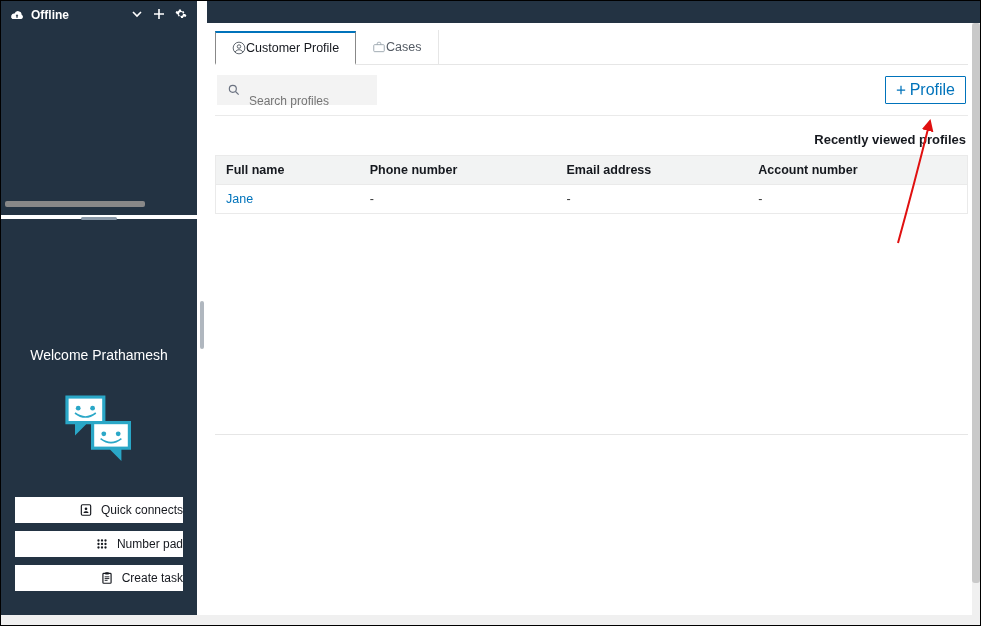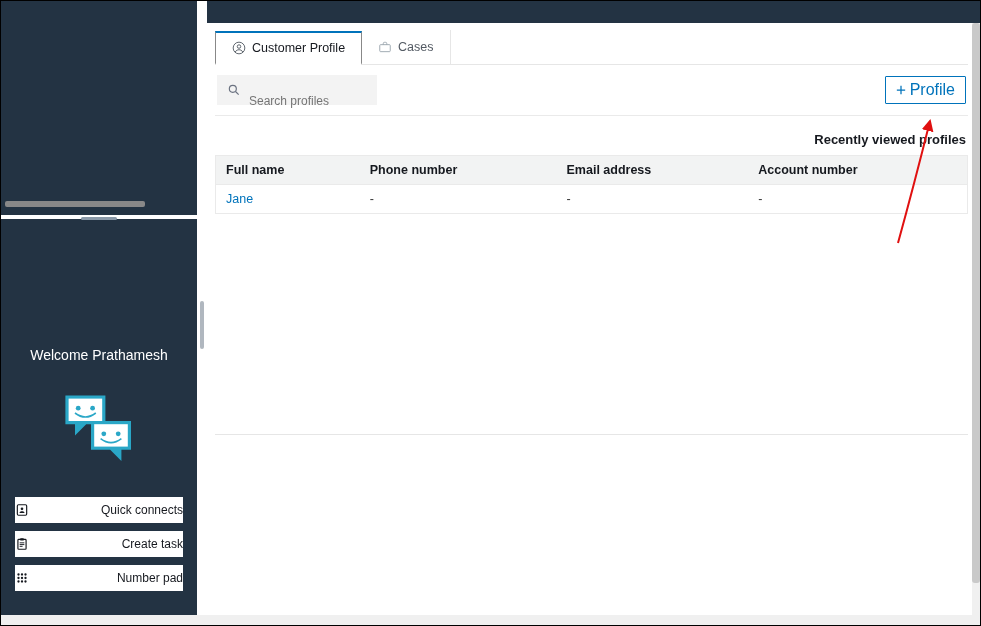--- a/index.html
+++ b/index.html
@@ -108,21 +108,21 @@
   }
   .sidebar-btn {
     background: #fff;
     border: none;
     height: 26px;
     font-size: 12px;
     font-weight: 500;
     cursor: pointer;
     display: flex;
     align-items: center;
-    justify-content: space-between;
+    justify-content: flex-end;
     gap: 8px;
     color: #16191f;
   }
   .sidebar-btn svg { flex-shrink:0; }
 
   
   .vsep {
     width: 10px;
     background: #fff;
     position: relative;
@@ -157,21 +157,20 @@
   }
   .tabs {
     display: flex;
     align-items: flex-end;
     height: 34px;
     border-bottom: 1px solid #e6e6e6;
   }
   .tab {
     display: flex;
     align-items: center;
-    gap: 6px;
     padding: 0 16px;
     height: 34px;
     font-size: 12.5px;
     color: #545b64;
     cursor: pointer;
     position: relative;
   }
   .tab.active {
     color: #16191f;
     border: 1px solid #888;
@@ -296,20 +295,47 @@
     height: 10px;
     background: #f0f0f0;
   }
 </style>
 </head>
 <body>
 
 <div class="app">
 
   <div class="sidebar">
+    <div class="sidebar-top">
+      <div class="status-bar">
+        <span class="status-cloud">
+          <svg viewBox="0 0 24 16" width="16" height="12">
+              <path fill="#fff" d="M19 7.5a5.5 5.5 0 00-10.7-1.6A4.5 4.5 0 005 14h13.5A3.5 3.5 0 0019 7.5z"></path>
+              <path fill="#233343" d="M10 9l2-2 2 2-1 0v3h-2v-3z"></path>
+            </svg>
+        </span>
+        <span>Offline</span>
+        <span class="spacer"></span>
+        <span class="icon-btn">
+          <svg width="12" height="12" viewBox="0 0 12 12">
+              <path d="M2 4l4 4 4-4" stroke="#fff" stroke-width="1.6" fill="none"></path>
+            </svg>
+        </span>
+        <span class="icon-btn">
+          <svg width="12" height="12" viewBox="0 0 12 12">
+              <path d="M6 1v10M1 6h10" stroke="#fff" stroke-width="1.6"></path>
+            </svg>
+        </span>
+        <span class="icon-btn">
+          <svg width="12" height="12" viewBox="0 0 24 24">
+              <path fill="#fff" d="M12 8a4 4 0 100 8 4 4 0 000-8zm9 4a7 7 0 01-.1 1.2l2 1.6-2 3.4-2.4-1a7 7 0 01-2 .1l-.4 2.6h-4l-.4-2.6a7 7 0 01-2-1.2l-2.4 1-2-3.4 2-1.6A7 7 0 013 12a7 7 0 01.1-1.2l-2-1.6 2-3.4 2.4 1a7 7 0 012-1.2L7.9 3h4l.4 2.6a7 7 0 012 1.2l2.4-1 2 3.4-2 1.6c.1.4.1.8.1 1.2z"></path>
+            </svg>
+        </span>
+      </div>
+    </div>
     <div class="scroll-strip"></div>
     <div class="divider"></div>
     <div class="drag-handle"></div>
 
     <div class="sidebar-bottom">
       <div class="welcome">Welcome Prathamesh</div>
       <div class="chat-illustration">
         <svg viewBox="0 0 100 100" width="80" height="80">
           <path fill="#2aa7c7" d="M8 8 h50 v36 h-24 l-14 14 v-14 h-12 z"></path>
           <rect x="12" y="12" width="42" height="28" fill="#fff"></rect>
@@ -328,39 +354,39 @@
         <button class="sidebar-btn">
           <svg width="14" height="14" viewBox="0 0 24 24">
               <rect x="4" y="3" width="16" height="18" rx="2" fill="none" stroke="#16191f" stroke-width="2"></rect>
               <circle cx="12" cy="10" r="2.3" fill="#16191f"></circle>
               <path d="M7.5 17c1-2.5 3-3 4.5-3s3.5.5 4.5 3" fill="#16191f"></path>
             </svg>
           <span>Quick connects</span>
         </button>
         <button class="sidebar-btn">
           <svg width="14" height="14" viewBox="0 0 24 24">
-              <rect x="5" y="4" width="14" height="17" rx="1.5" fill="none" stroke="#16191f" stroke-width="2"></rect>
-              <rect x="9" y="2" width="6" height="4" rx="1" fill="#16191f"></rect>
-              <path d="M8 10h8M8 13h8M8 16h5" stroke="#16191f" stroke-width="1.6"></path>
-            </svg>
-          <span>Create task</span>
-        </button>
-        <button class="sidebar-btn">
-          <svg width="14" height="14" viewBox="0 0 24 24">
               <circle cx="6" cy="6" r="2" fill="#16191f"></circle>
               <circle cx="12" cy="6" r="2" fill="#16191f"></circle>
               <circle cx="18" cy="6" r="2" fill="#16191f"></circle>
               <circle cx="6" cy="12" r="2" fill="#16191f"></circle>
               <circle cx="12" cy="12" r="2" fill="#16191f"></circle>
               <circle cx="18" cy="12" r="2" fill="#16191f"></circle>
               <circle cx="6" cy="18" r="2" fill="#16191f"></circle>
               <circle cx="12" cy="18" r="2" fill="#16191f"></circle>
               <circle cx="18" cy="18" r="2" fill="#16191f"></circle>
             </svg>
           <span>Number pad</span>
+        </button>
+        <button class="sidebar-btn">
+          <svg width="14" height="14" viewBox="0 0 24 24">
+              <rect x="5" y="4" width="14" height="17" rx="1.5" fill="none" stroke="#16191f" stroke-width="2"></rect>
+              <rect x="9" y="2" width="6" height="4" rx="1" fill="#16191f"></rect>
+              <path d="M8 10h8M8 13h8M8 16h5" stroke="#16191f" stroke-width="1.6"></path>
+            </svg>
+          <span>Create task</span>
         </button>
       </div>
     </div>
   </div>
 
   <div class="vsep">
     <div class="drag-v"></div>
   </div>
 
   <div class="main">

